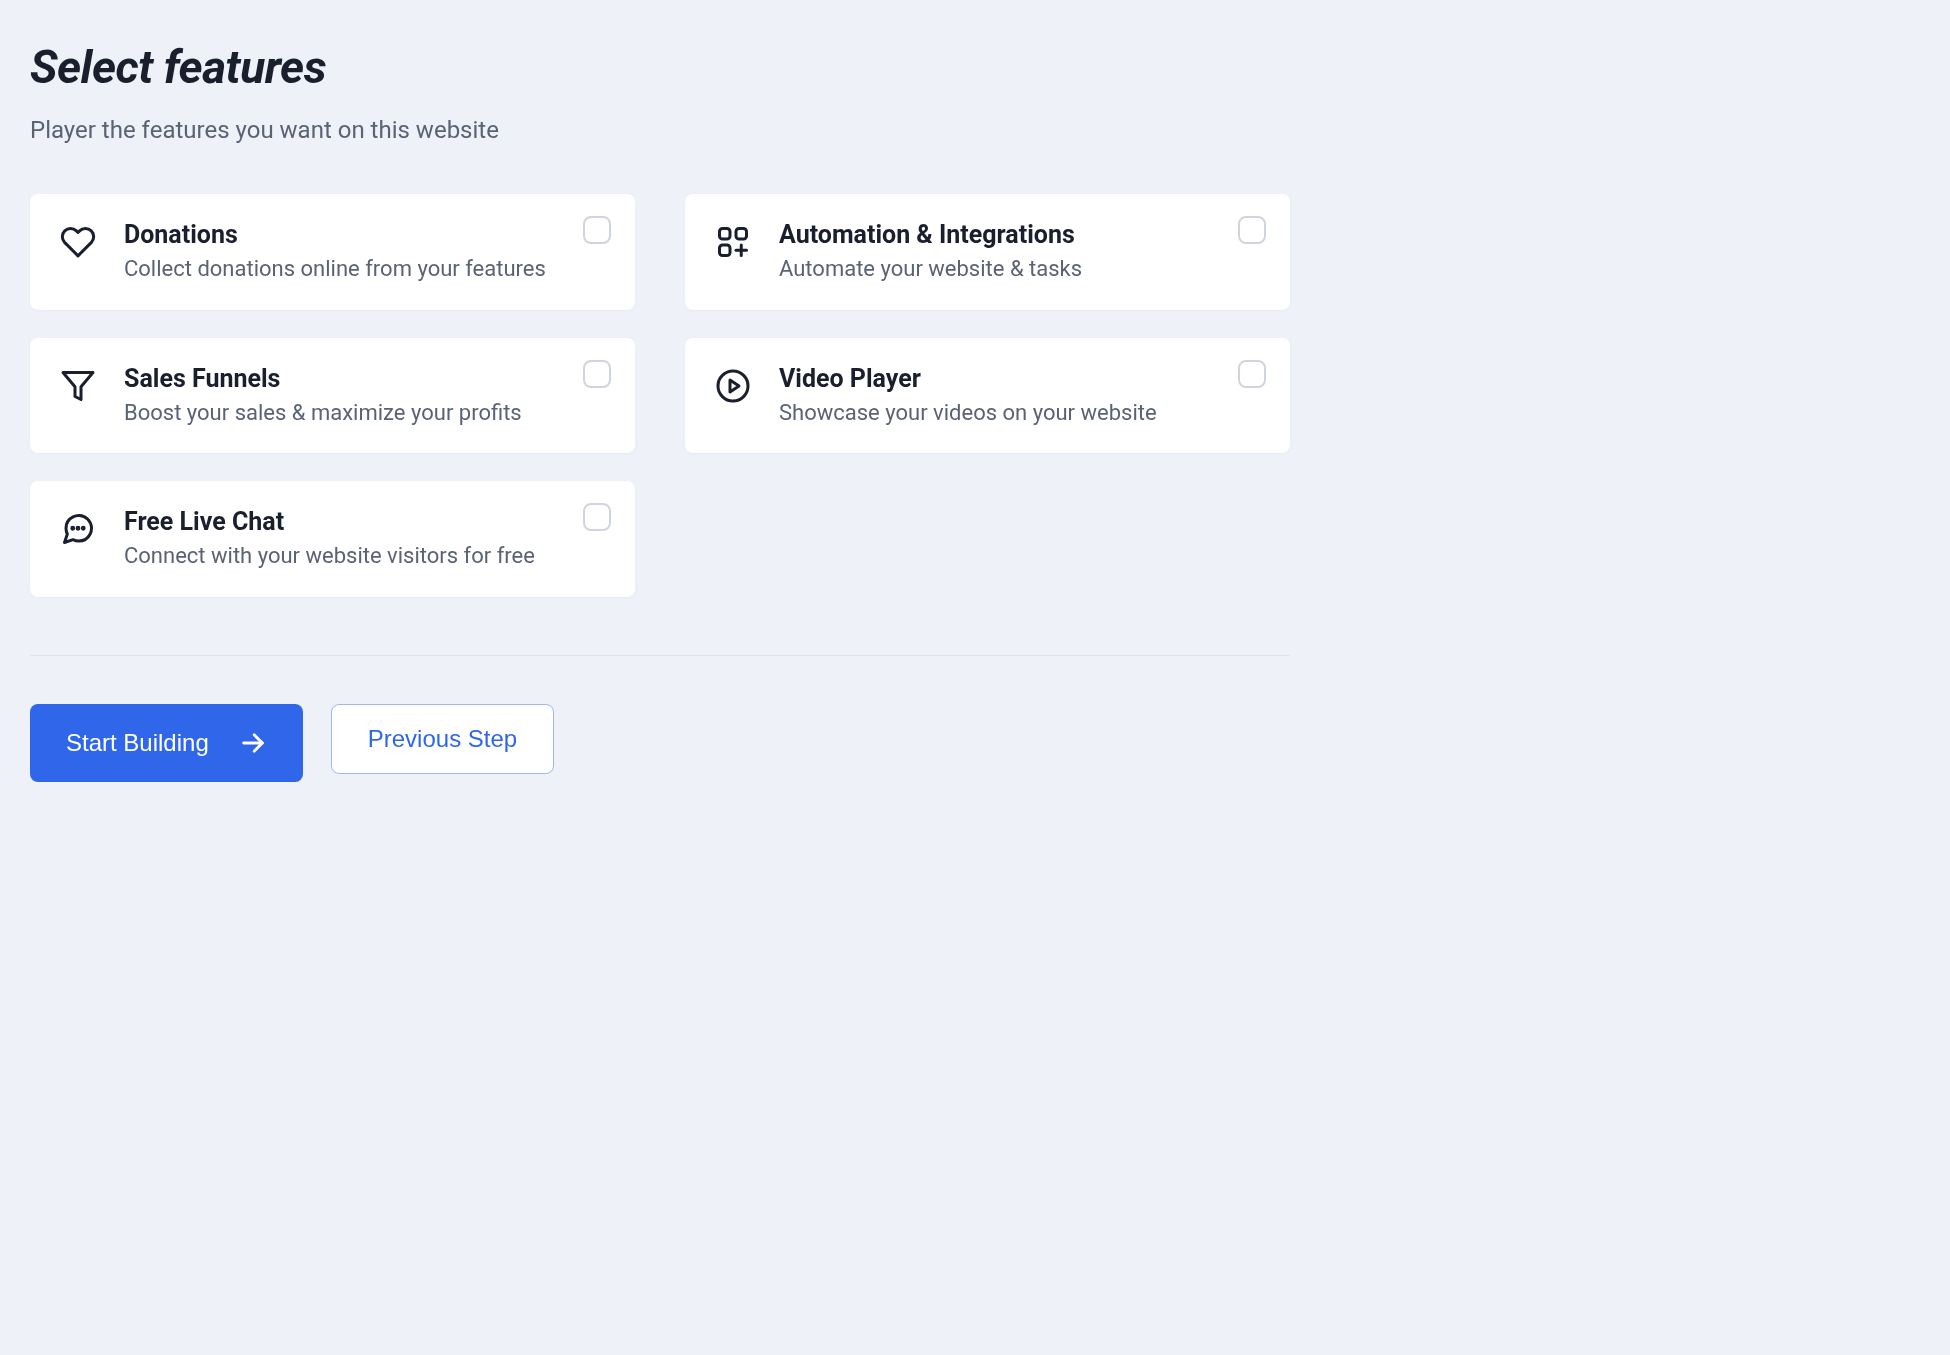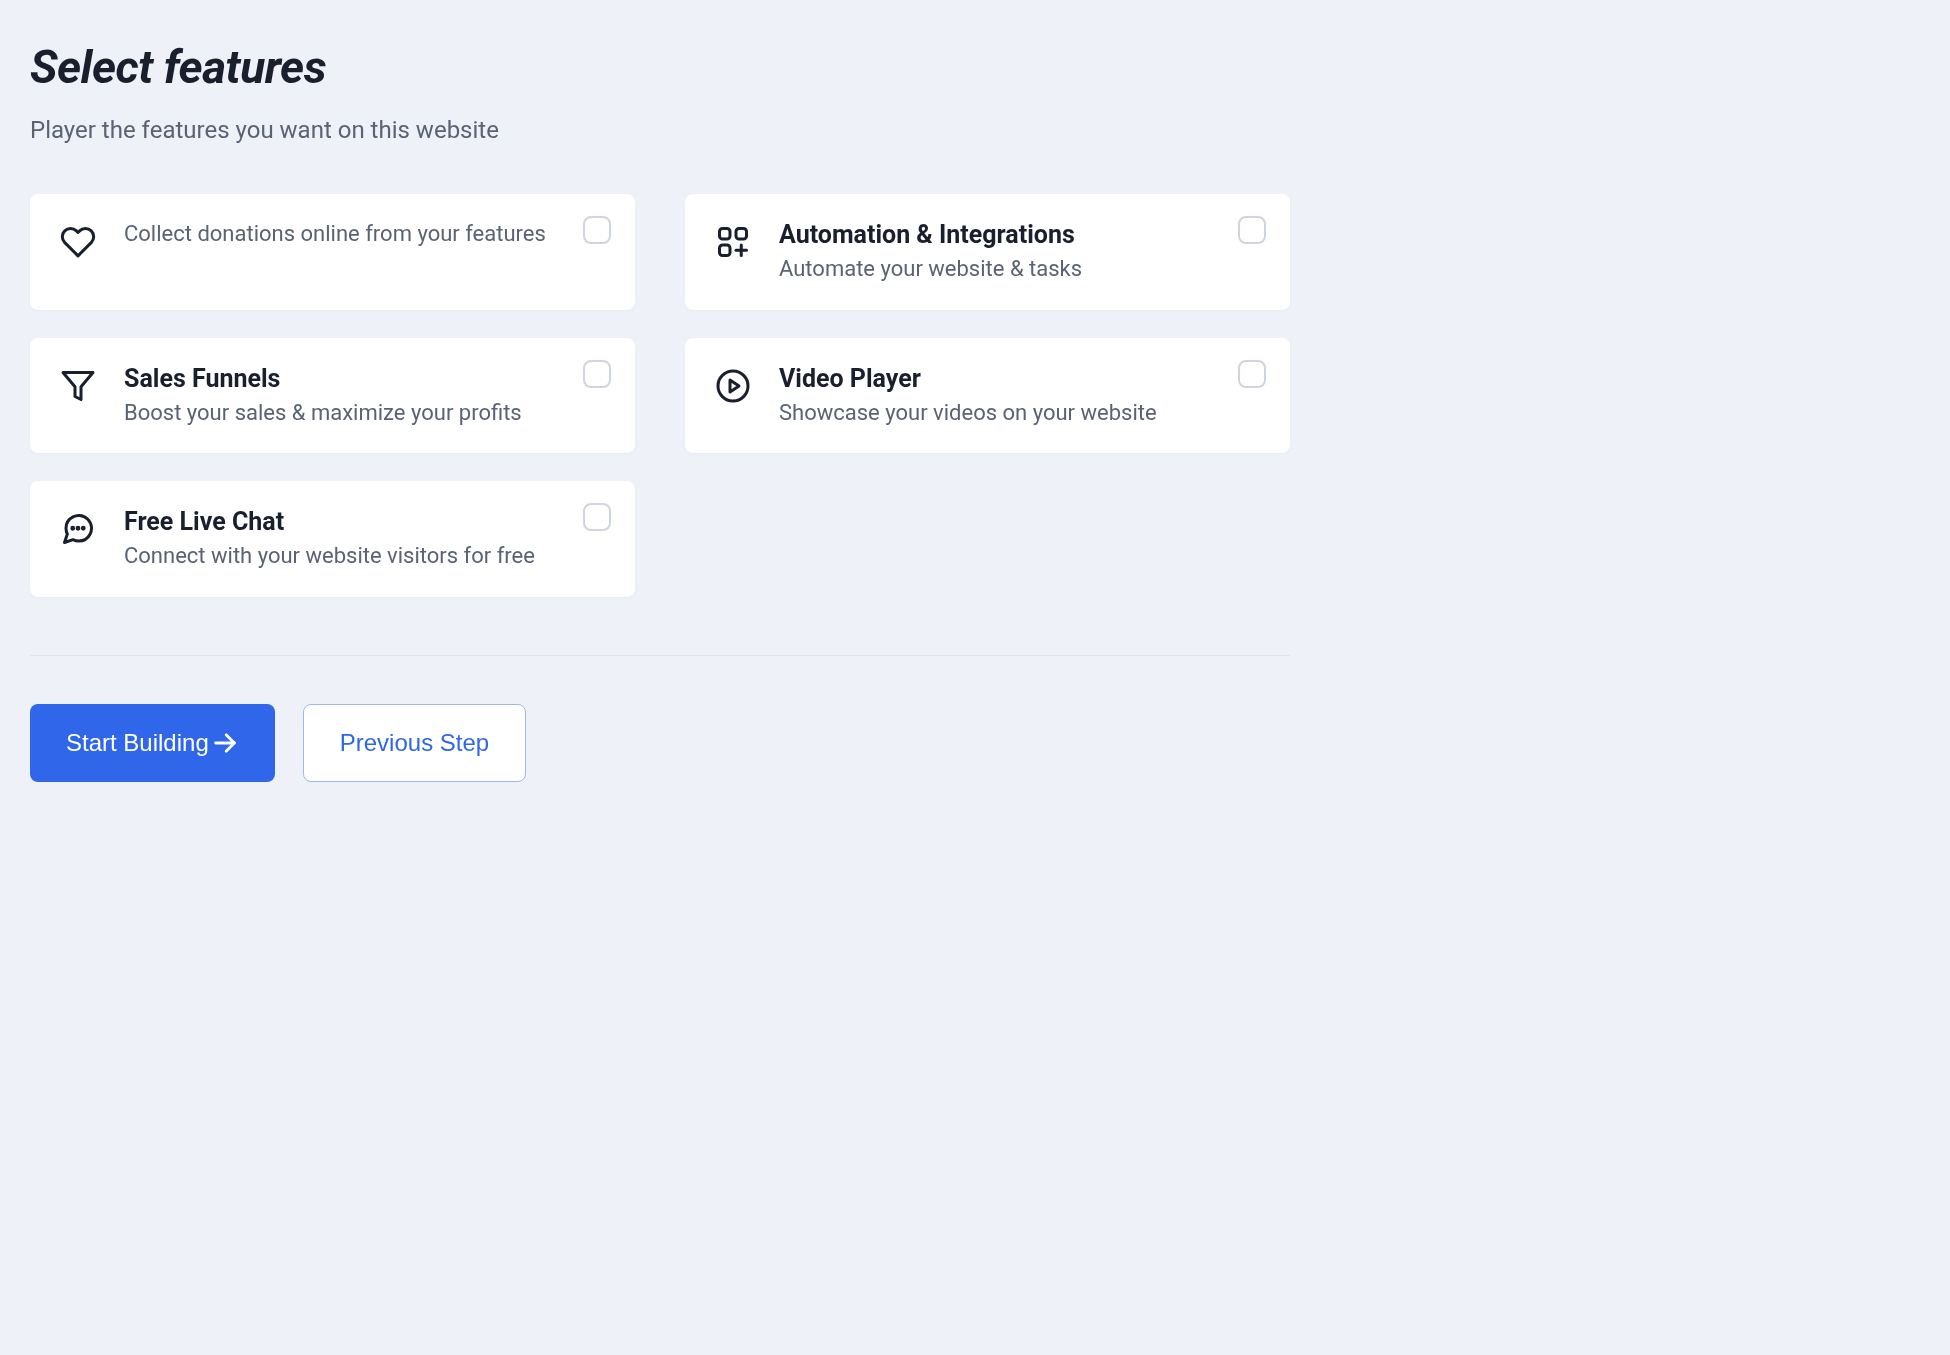--- a/index.html
+++ b/index.html
@@ -100,21 +100,21 @@
     }
 
     .actions {
       display: flex;
       gap: 28px;
     }
 
     .btn-primary {
       display: inline-flex;
       align-items: center;
-      gap: 2px;
+      gap: 30px;
       background: #2f66ea;
       color: #ffffff;
       font-size: 24px;
       font-weight: 500;
       border: none;
       border-radius: 8px;
       cursor: pointer;
       height: 78px;
       padding: 0 36px;
     }
@@ -127,39 +127,40 @@
     .btn-secondary {
       display: inline-flex;
       align-items: center;
       background: #ffffff;
       color: #2f66ea;
       font-size: 24px;
       font-weight: 500;
       border: 1.5px solid #9fb6f0;
       border-radius: 8px;
       cursor: pointer;
-      height: 78px;
+      height: 70px;
       padding: 0 36px;
     }
   </style>
 </head>
 <body>
 
 <h1 class="page-title">Select features</h1>
 <p class="page-subtitle">Player the features you want on this website</p>
 
 <div class="feature-grid">
 
   <div class="feature-card">
     <div class="feature-icon">
       <svg viewBox="0 0 24 24" fill="none" stroke="currentColor" stroke-width="2" stroke-linecap="round" stroke-linejoin="round">
         <path d="M20.84 4.61a5.5 5.5 0 0 0-7.78 0L12 5.67l-1.06-1.06a5.5 5.5 0 0 0-7.78 7.78l1.06 1.06L12 21.23l7.78-7.78 1.06-1.06a5.5 5.5 0 0 0 0-7.78z"></path>
       </svg>
     </div>
     <div class="feature-text">
+      <div class="feature-title">Donations</div>
       <div class="feature-desc">Collect donations online from your features</div>
     </div>
     <div class="feature-checkbox"></div>
   </div>
 
   <div class="feature-card">
     <div class="feature-icon">
       <svg viewBox="0 0 24 24" fill="none" stroke="currentColor" stroke-width="2" stroke-linecap="round" stroke-linejoin="round">
         <rect x="3" y="3" width="7" height="7" rx="2"></rect>
         <rect x="14" y="3" width="7" height="7" rx="2"></rect>

